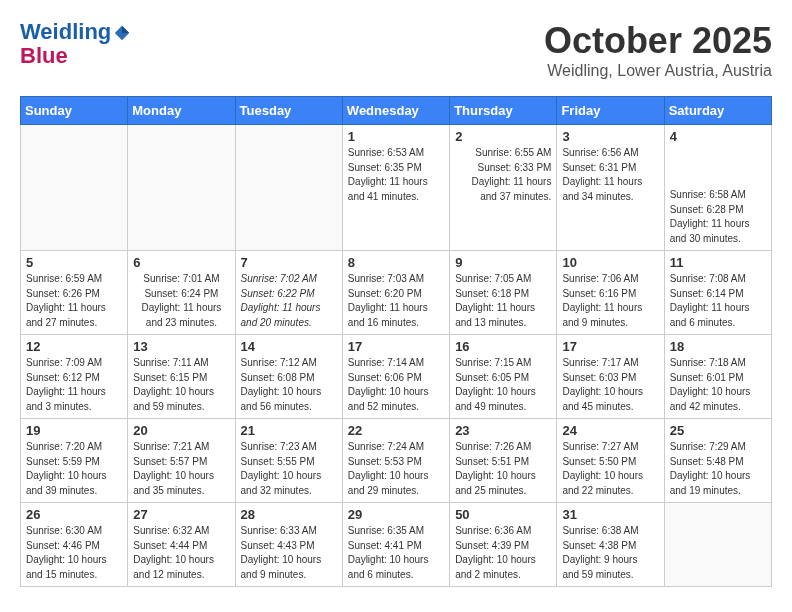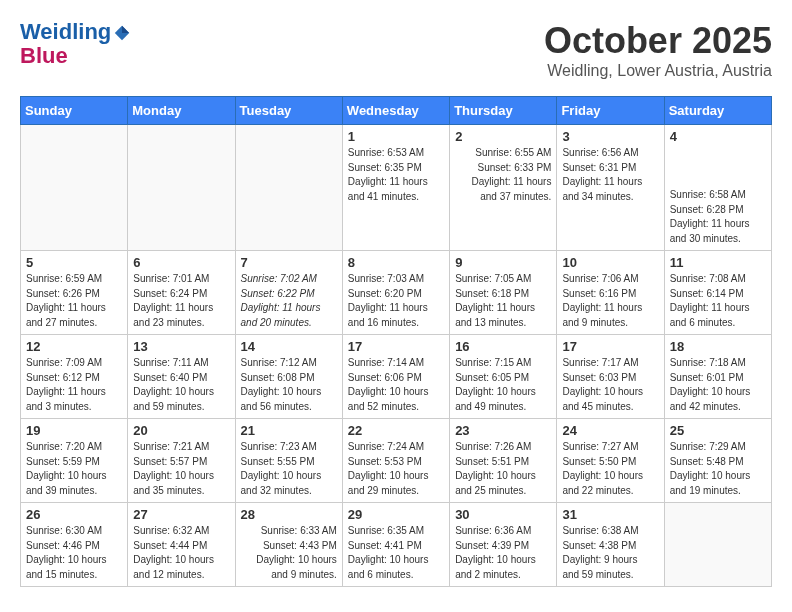--- a/index.html
+++ b/index.html
@@ -159,21 +159,21 @@
       <tr>
         <td>
           <div class="day-number">5</div>
           <div class="day-info" style="white-space: pre-line;">Sunrise: 6:59 AM
 Sunset: 6:26 PM
 Daylight: 11 hours
 and 27 minutes.</div>
         </td>
         <td>
           <div class="day-number">6</div>
-          <div class="day-info" style="white-space: pre-line;">Sunrise: 7:01 AM
+          <div class="day-info" style="white-space: pre-line; text-align: center;">Sunrise: 7:01 AM
 Sunset: 6:24 PM
 Daylight: 11 hours
 and 23 minutes.</div>
         </td>
         <td>
           <div class="day-number">7</div>
           <div class="day-info" style="white-space: pre-line; font-style: italic;">Sunrise: 7:02 AM
 Sunset: 6:22 PM
 Daylight: 11 hours
 and 20 minutes.</div>
@@ -211,21 +211,21 @@
         <td>
           <div class="day-number">12</div>
           <div class="day-info" style="white-space: pre-line;">Sunrise: 7:09 AM
 Sunset: 6:12 PM
 Daylight: 11 hours
 and 3 minutes.</div>
         </td>
         <td>
           <div class="day-number">13</div>
           <div class="day-info" style="white-space: pre-line;">Sunrise: 7:11 AM
-Sunset: 6:40 PM
+Sunset: 6:15 PM
 Daylight: 10 hours
 and 59 minutes.</div>
         </td>
         <td>
           <div class="day-number">14</div>
           <div class="day-info" style="white-space: pre-line;">Sunrise: 7:12 AM
 Sunset: 6:08 PM
 Daylight: 10 hours
 and 56 minutes.</div>
         </td>
@@ -319,34 +319,34 @@
         </td>
         <td>
           <div class="day-number">27</div>
           <div class="day-info" style="white-space: pre-line;">Sunrise: 6:32 AM
 Sunset: 4:44 PM
 Daylight: 10 hours
 and 12 minutes.</div>
         </td>
         <td>
           <div class="day-number">28</div>
-          <div class="day-info" style="white-space: pre-line; text-align: right;">Sunrise: 6:33 AM
+          <div class="day-info" style="white-space: pre-line;">Sunrise: 6:33 AM
 Sunset: 4:43 PM
 Daylight: 10 hours
 and 9 minutes.</div>
         </td>
         <td>
           <div class="day-number">29</div>
           <div class="day-info" style="white-space: pre-line;">Sunrise: 6:35 AM
 Sunset: 4:41 PM
 Daylight: 10 hours
 and 6 minutes.</div>
         </td>
         <td>
-          <div class="day-number">30</div>
+          <div class="day-number">50</div>
           <div class="day-info" style="white-space: pre-line;">Sunrise: 6:36 AM
 Sunset: 4:39 PM
 Daylight: 10 hours
 and 2 minutes.</div>
         </td>
         <td>
           <div class="day-number">31</div>
           <div class="day-info" style="white-space: pre-line;">Sunrise: 6:38 AM
 Sunset: 4:38 PM
 Daylight: 9 hours

